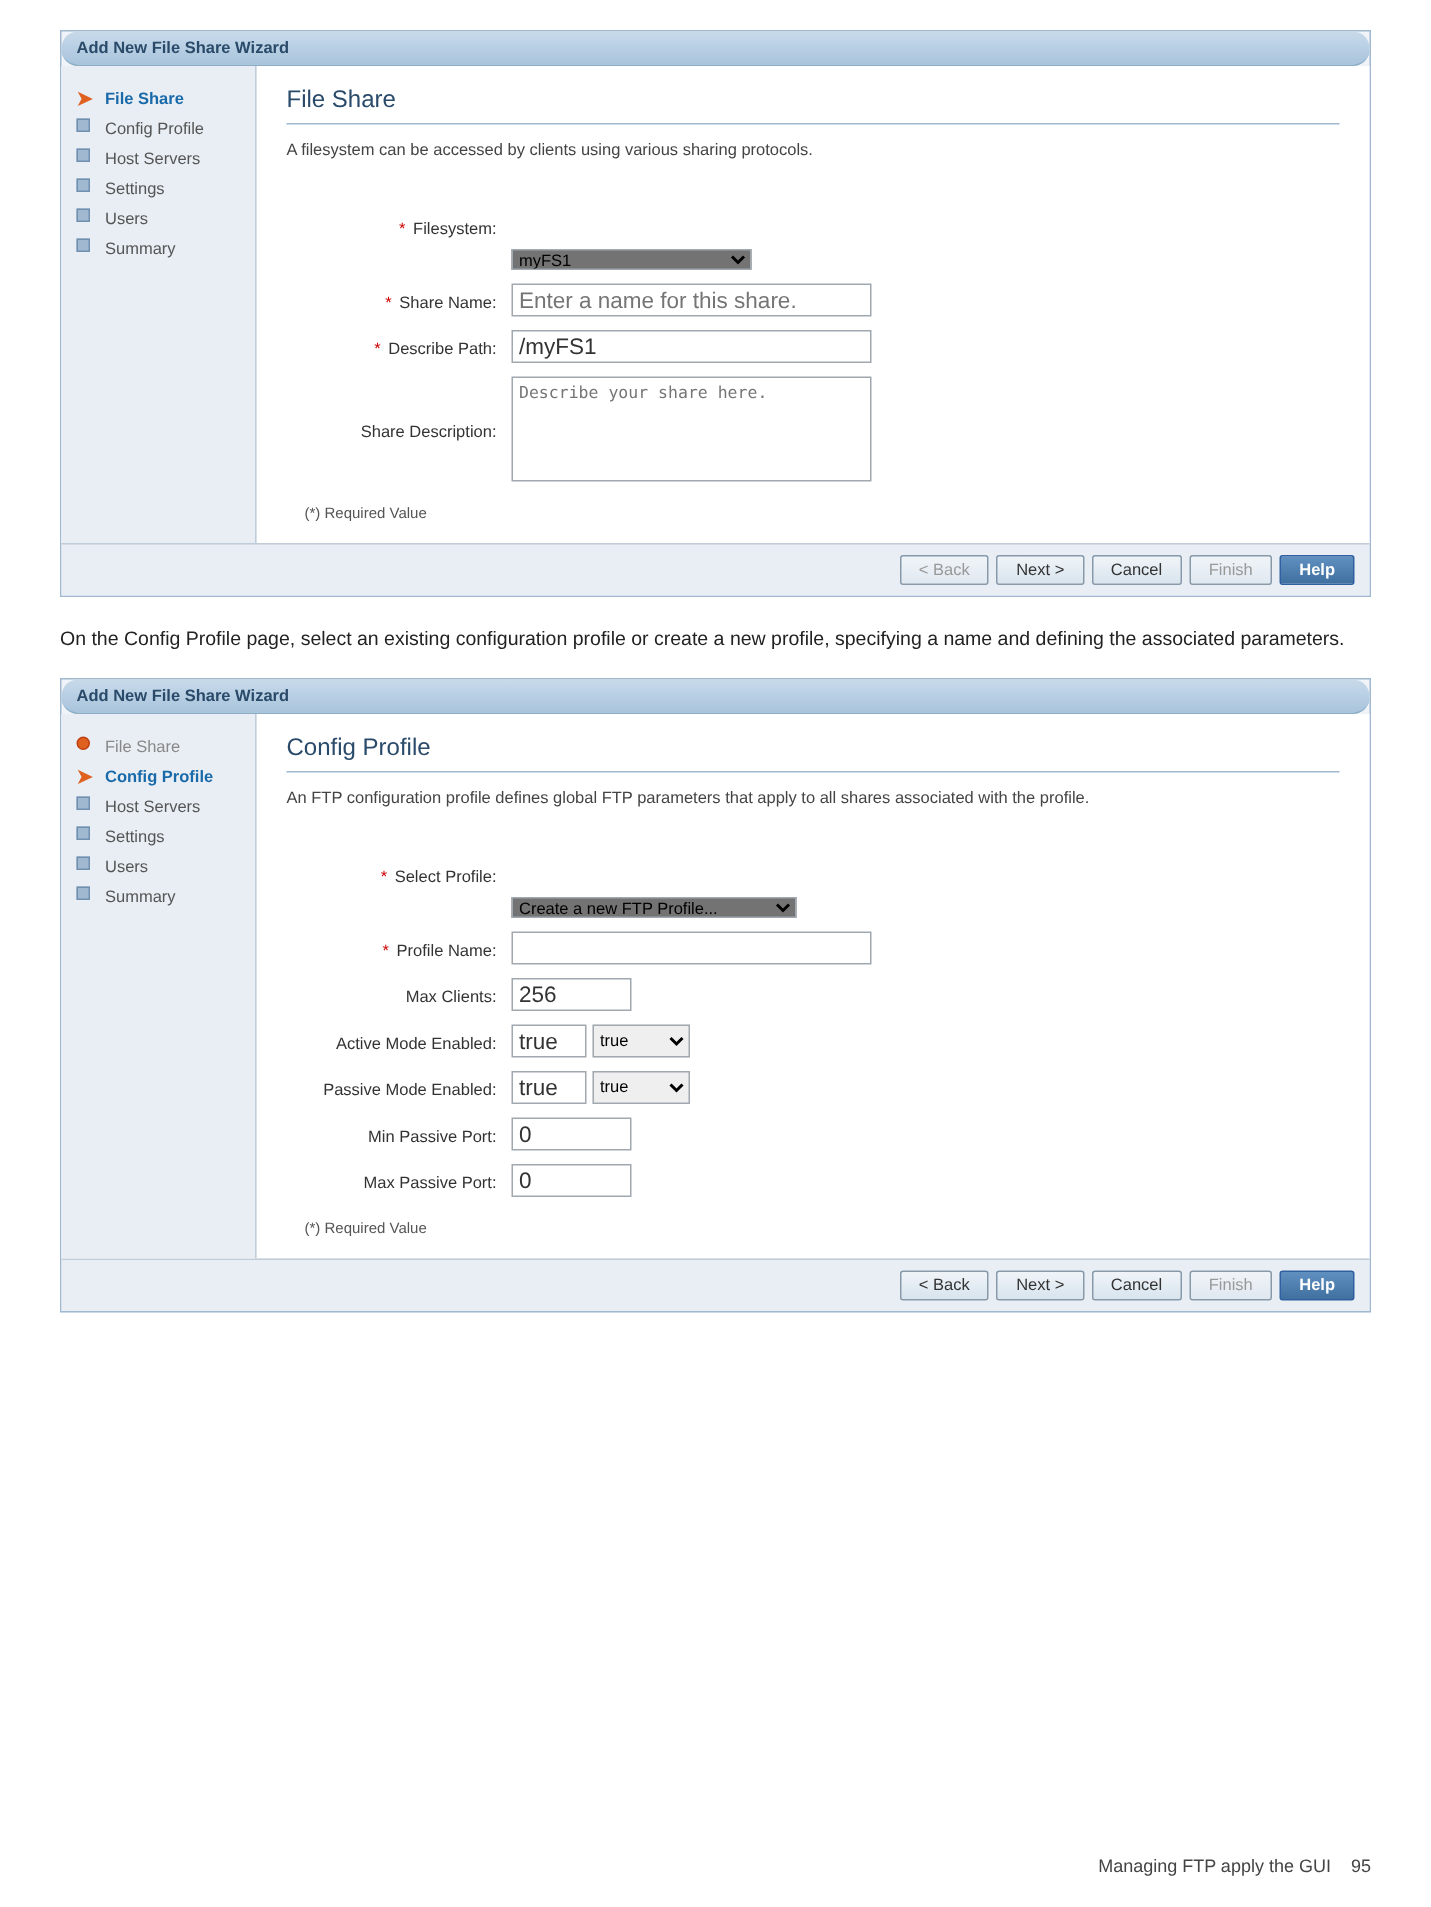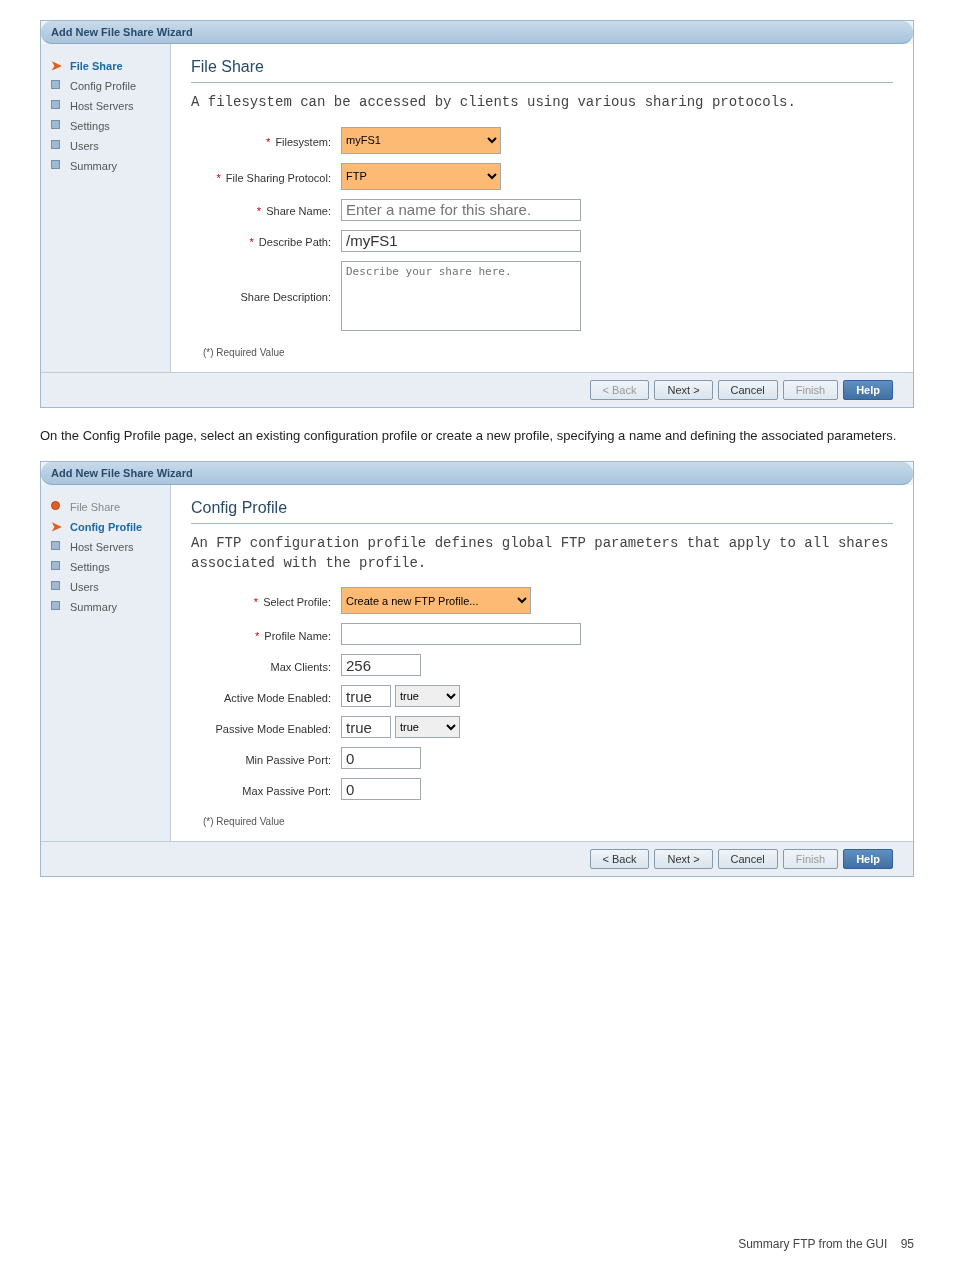--- a/index.html
+++ b/index.html
@@ -87,25 +87,24 @@
     }
     .wizard-main h2 {
       font-size: 16px;
       font-weight: normal;
       color: #2a4a6a;
       border-bottom: 1px solid #a0b8d0;
       padding-bottom: 6px;
       margin-bottom: 10px;
     }
     .wizard-desc {
-      font-size: 14px;
+      font-size: 11px;
       color: #444;
       margin-bottom: 14px;
       line-height: 1.4;
-      font-family: Liberation Mono, monospace;
     }
 
     
     .form-row {
       display: flex;
       align-items: center;
       margin-bottom: 9px;
     }
     .form-label {
       width: 150px;
@@ -122,24 +121,25 @@
     }
     .form-control {
       font-size: 15px;
       border: 1px solid #a0a8b0;
       padding: 2px 4px;
       background: #fff;
       color: #333;
     }
     .form-select {
       width: 160px;
-      height: 27px;
+      height: 14px;
       font-size: 11px;
       border: 1px solid #a0a8b0;
-      background: #fdba74;
+      background: #737373;
+      margin-top: 44px;
     }
     .form-input {
       width: 240px;
       height: 22px;
     }
     .form-input-sm {
       width: 80px;
       height: 22px;
     }
     .form-textarea {
@@ -159,21 +159,21 @@
       font-size: 10px;
       color: #555;
       margin-top: 16px;
       margin-left: 12px;
     }
 
     
     .wizard-footer {
       background: #e8eef4;
       border-top: 1px solid #c0ccd8;
-      padding: 7px 20px;
+      padding: 7px 10px;
       display: flex;
       justify-content: flex-end;
       gap: 5px;
     }
     .btn {
       font-size: 11px;
       padding: 3px 12px;
       border: 1px solid #8899aa;
       background: linear-gradient(to bottom, #f0f4f8, #d8e4ee);
       color: #333;
@@ -266,31 +266,20 @@
           <span class="required-star">*</span>
           <span>Filesystem:</span>
         </div>
         <div class="select-wrapper">
           <select class="form-select">
             <option>myFS1</option>
           </select>
         </div>
       </div>
 
-      <div class="form-row">
-        <div class="form-label">
-          <span class="required-star">*</span>
-          <span>File Sharing Protocol:</span>
-        </div>
-        <div class="select-wrapper">
-          <select class="form-select">
-            <option>FTP</option>
-          </select>
-        </div>
-      </div>
 
       <div class="form-row">
         <div class="form-label">
           <span class="required-star">*</span>
           <span>Share Name:</span>
         </div>
         <input type="text" class="form-control form-input" placeholder="Enter a name for this share." style="">
       </div>
 
       <div class="form-row">
@@ -452,15 +441,15 @@
     <button class="btn" disabled="">
       <span>Finish</span>
     </button>
     <button class="btn btn-blue">
       <span>Help</span>
     </button>
   </div>
 </div>
 
 <div class="page-footer">
-  <span>Summary FTP from the GUI</span>&nbsp;&nbsp;&nbsp;
+  <span>Managing FTP apply the GUI</span>&nbsp;&nbsp;&nbsp;
   <span>95</span>
 </div>
 
 </body></html>

